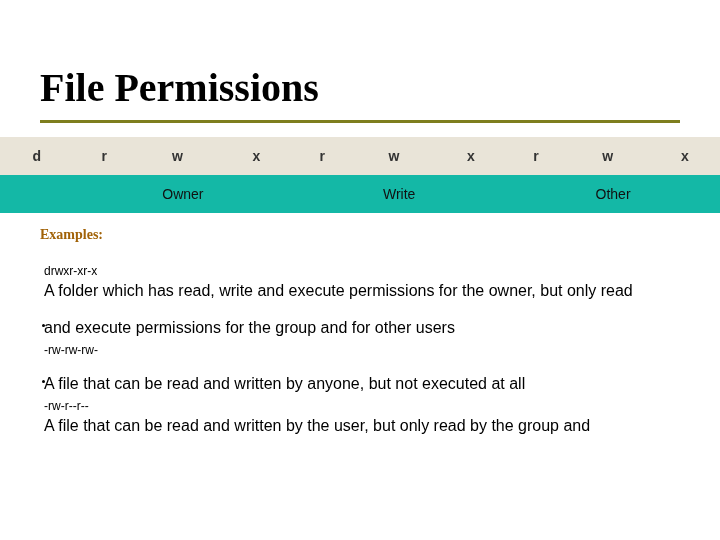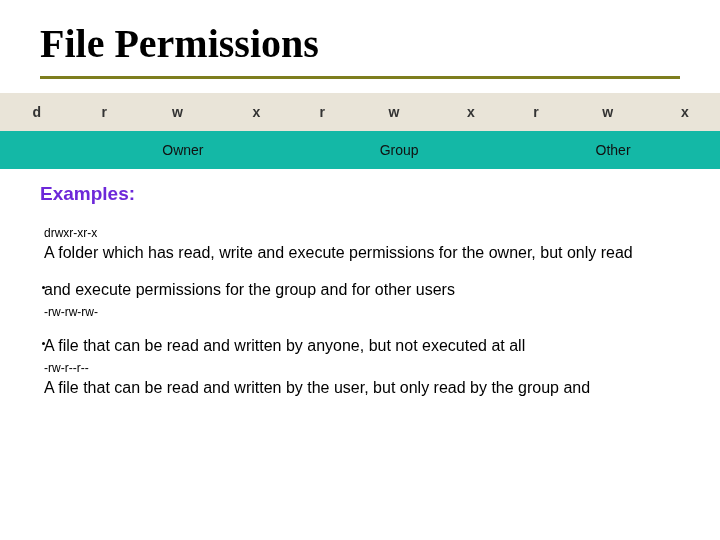--- a/index.html
+++ b/index.html
@@ -14,20 +14,21 @@
   }
   .slide {
     width: 720px;
     height: 540px;
     box-sizing: border-box;
     padding: 22px 0 0 0;
     position: relative;
   }
   .title-block {
     padding: 0 12px 0 40px;
+    margin-top: 44px;
   }
   .title {
     font-family: "Times New Roman", Times, serif;
     font-size: 40px;
     line-height: 1.1;
     color: #000;
     margin: 0;
   }
   .title-rule {
     margin-top: 10px;
@@ -66,24 +67,24 @@
     color: #111;
     font-size: 14px;
     padding-top: 14px;
     padding-bottom: 10px;
   }
 
   .body {
     padding: 14px 40px 0 40px;
   }
   .examples-heading {
-    font-family: Liberation Sans, sans-serif;
+    font-family: Liberation Serif, serif;
     font-weight: bold;
-    font-size: 19px;
-    color: #6d28d9;
+    font-size: 14px;
+    color: #a16207;
     margin-bottom: 20px;
   }
   .ex-code {
     font-family: Verdana, sans-serif;
     font-weight: normal;
     font-size: 12px;
     color: #000;
     display: block;
     line-height: 1.4;
   }
@@ -134,21 +135,21 @@
       <td>r</td>
       <td>w</td>
       <td>x</td>
       <td>r</td>
       <td>w</td>
       <td>x</td>
     </tr>
     <tr class="row-category">
       <td></td>
       <td colspan="3">Owner</td>
-      <td colspan="3">Group</td>
+      <td colspan="3">Write</td>
       <td colspan="3">Other</td>
     </tr>
   </tbody>
     </table>
 
   <div class="body">
     <div class="examples-heading">Examples:</div>
 
     <div class="ex-block">
       <span class="ex-code">drwxr-xr-x</span>

